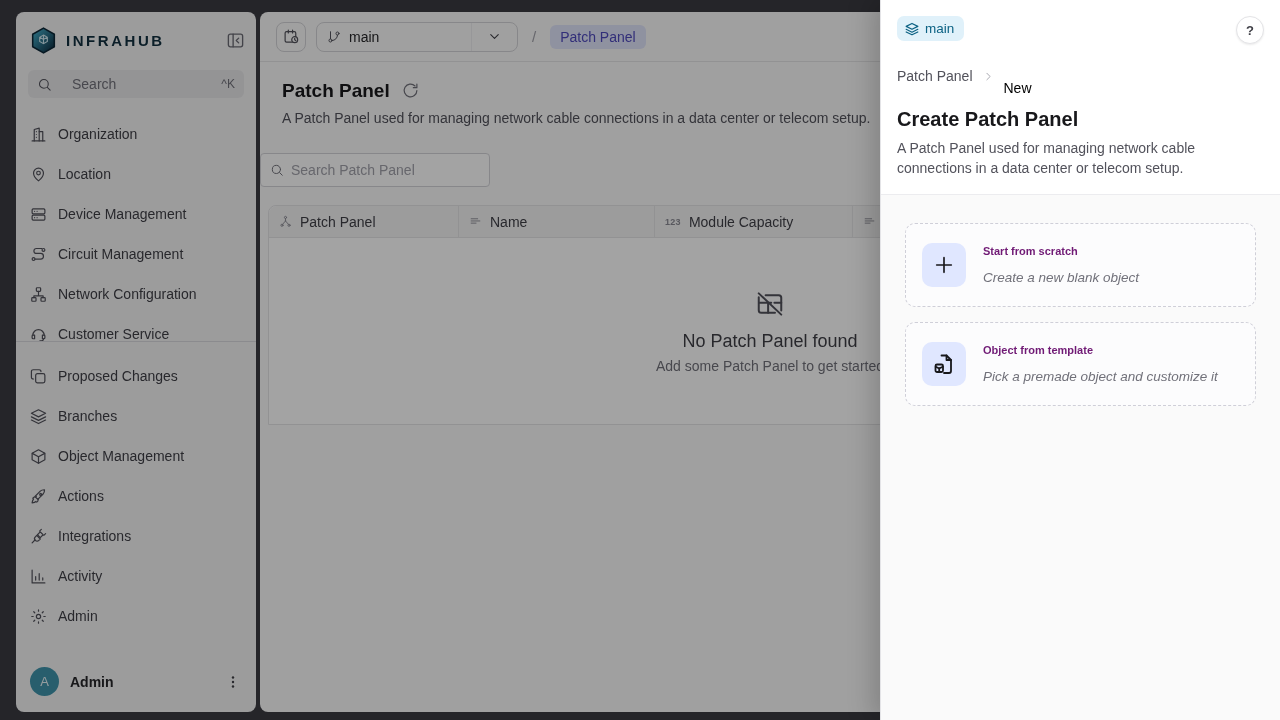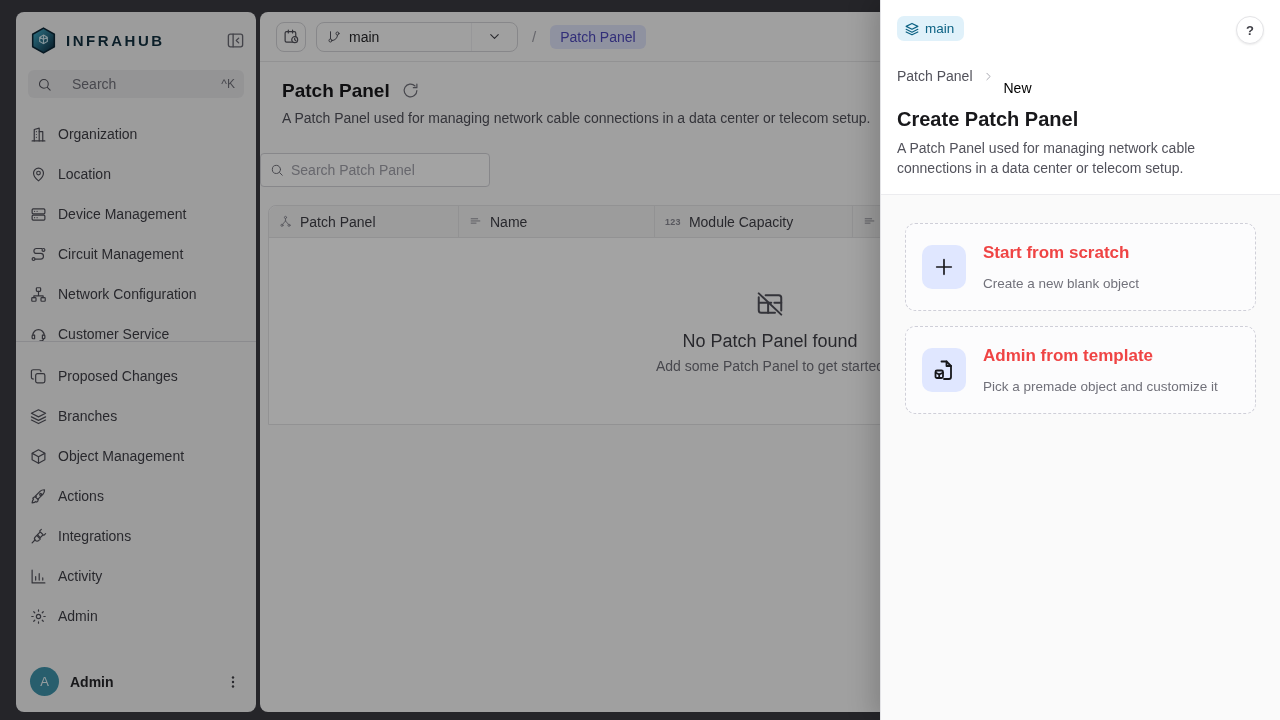--- a/index.html
+++ b/index.html
@@ -67,22 +67,22 @@
   .branch-badge { display:flex; align-items:center; gap:6px; background:#e0f1fa; color:#0c6284; font-size:13.5px; font-weight:500; padding:5px 10px 5px 8px; border-radius:7px; cursor:pointer; }
   .help-btn { margin-left:auto; width:28px; height:28px; border-radius:50%; background:#fff; border:1px solid #e4e4e7; box-shadow:0 1px 2px rgba(0,0,0,.08); display:flex; align-items:center; justify-content:center; font-size:13px; font-weight:700; color:#3f3f46; cursor:pointer; }
   .drawer-crumbs { margin-top:12px; display:flex; align-items:center; gap:9px; font-size:14px; }
   .crumb-parent { color:#52525b; cursor:pointer; }
   .crumb-current { color:#000000;margin-top:24px; }
   .drawer-title { margin-top:12px; font-size:20px; font-weight:700; color:#18181b; }
   .drawer-desc { margin-top:7px; font-size:14px; color:#52525b; line-height:1.45; max-width:330px; }
   .drawer-body { padding:28px 24px; display:flex; flex-direction:column; gap:15px; }
   .option-card { border:1.5px dashed #cfcfd8; border-radius:10px; background:#fcfcfd; padding:19px 16px; display:flex; align-items:center; gap:17px; cursor:pointer; }
   .option-icon { width:44px; height:44px; border-radius:10px; background:#e0e7ff; display:flex; align-items:center; justify-content:center; flex:none; }
-  .option-title { font-size:17px; font-weight:600; color:#ef4444; }
-  .option-sub { margin-top:13px; font-size:13.5px; color:#71717a; }
+  .option-title { font-size:11px; font-weight:600; color:#701a75; }
+  .option-sub { margin-top:13px; font-size:13.5px; color:#71717a;font-style:italic; }
 </style>
 </head>
 <body>
 
 <aside class="sidebar">
   <div class="side-head">
     <div class="brand">
       <span>
         <svg width="27" height="27" viewBox="0 0 24 24">
           <defs>
@@ -419,18 +419,18 @@
     <div class="option-card">
       <span class="option-icon">
         <svg width="24" height="24" viewBox="0 0 24 24" fill="none" stroke="#18181b" stroke-width="1.8" stroke-linecap="round" stroke-linejoin="round">
             <path d="M9.5 3.5h5L19 8v11a2 2 0 0 1-2 2h-5"></path>
             <path d="M14.5 3.5V8H19"></path>
             <rect x="3.5" y="12.5" width="7.5" height="7.5" rx="1.5" fill="#e0e7ff"></rect>
             <path d="M3.8 14.8l3.4 1.7 3.5-1.7M7.2 16.5v3.3"></path>
           </svg>
       </span>
       <span>
-        <div class="option-title">Admin from template</div>
+        <div class="option-title">Object from template</div>
         <div class="option-sub">Pick a premade object and customize it</div>
       </span>
     </div>
   </div>
 </section>
 
 </body></html>

